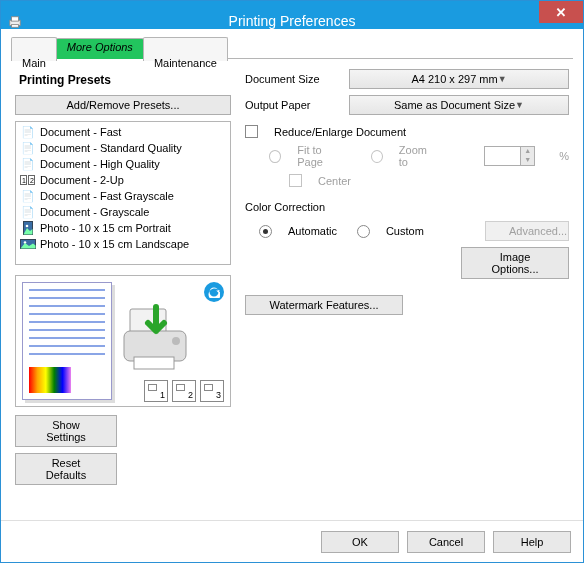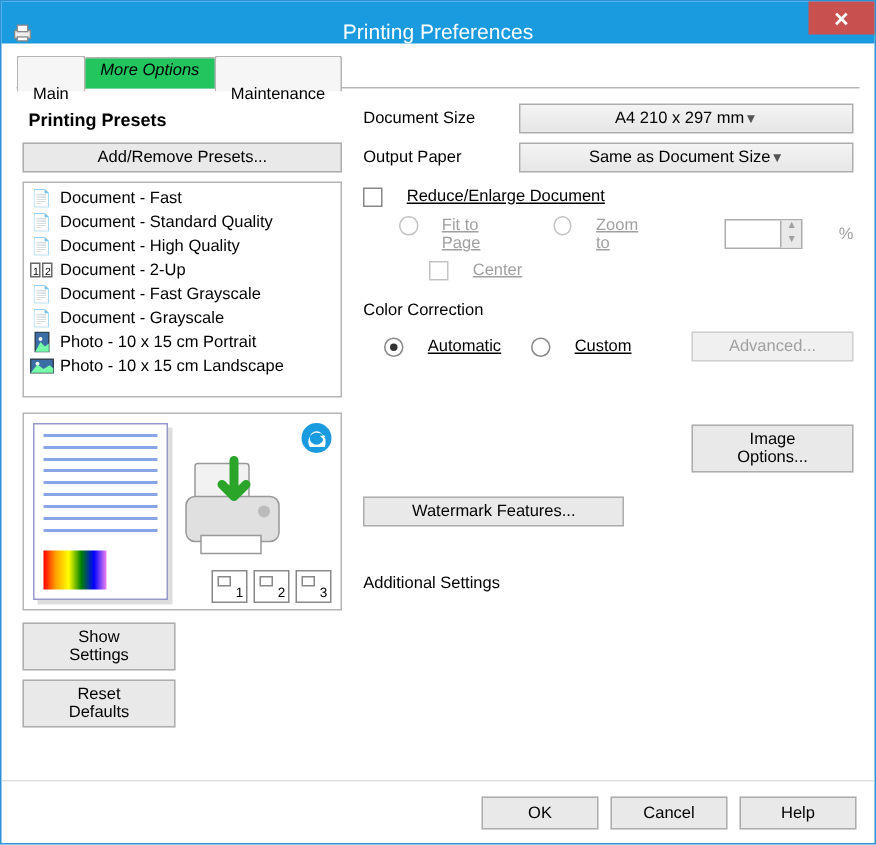--- a/index.html
+++ b/index.html
@@ -32,21 +32,21 @@
   .thumb { width:24px; height:22px; border:1px solid #888; background:#fff; position:relative; }
   .thumb::before { content:""; position:absolute; left:3px; top:3px; right:10px; bottom:10px; border:1px solid #888; }
   .thumb::after { content:attr(data-n); position:absolute; right:2px; bottom:1px; font-size:9px; }
   .sync { position:absolute; right:6px; top:6px; width:20px; height:20px; border-radius:50%; background:#1a9be0; display:flex; align-items:center; justify-content:center; }
   .sync svg { width:12px; height:12px; fill:#fff; }
   .row { display:flex; align-items:center; gap:8px; }
   .lbl { width:96px; }
   .combo { flex:1; border:1px solid #adadad; background:linear-gradient(#f4f4f4,#e6e6e6); height:20px; display:flex; align-items:center; justify-content:center; padding:0 4px; }
   .combo .chev { font-size:9px; color:#555; }
   .group-title { margin:8px 0 2px 0; }
-  .chk, .rdo { display:flex; gap:16px;text-decoration:underline; }
+  .chk, .rdo { display:flex; align-items:center; gap:16px; }
   .box { width:13px; height:13px; border:1px solid #888; background:#fff; display:flex; align-items:center; justify-content:center; font-size:10px; line-height:1; }
   .radio { width:13px; height:13px; border:1px solid #888; border-radius:50%; background:#fff; display:flex; align-items:center; justify-content:center; }
   .radio .dot { width:5px; height:5px; border-radius:50%; background:#333; }
   .disabled { color:#a0a0a0; }
   .disabled .box, .disabled .radio { border-color:#c3c3c3; }
   .btn.disabled { background:#f0f0f0; color:#a0a0a0; border-color:#cfcfcf; }
   .spin { width:54px; height:20px; border:1px solid #adadad; display:flex; }
   .spin .val { flex:1; }
   .spin .arrows { width:14px; border-left:1px solid #adadad; display:flex; flex-direction:column; background:#e9e9e9; }
   .spin .arrows div { flex:1; font-size:7px; text-align:center; line-height:8px; }
@@ -224,31 +224,30 @@
               <span class="radio">
                 <span class="dot"></span>
               </span>
               <span>Automatic</span>
             </div>
           <div class="rdo">
               <span class="radio"></span>
               <span>Custom</span>
             </div>
           <div style="flex:1"></div>
-          <div class="btn disabled" style="width:108px;">Advanced...</div>
+          <div class="btn disabled" style="width:84px;">Advanced...</div>
         </div>
         <div class="btnrow">
-          <div class="btn" style="width:108px;margin-top:36px;">Image Options...</div>
+          <div class="btn" style="width:108px;">Image Options...</div>
         </div>
 
         <div style="margin-top:10px;">
-          <div class="btn" style="width:174px;">Watermark Features...</div>
-        </div>
-
-        <div class="group-title" style="margin-top:26px;">Additional Settings</div>
+          <div class="btn" style="width:158px;">Watermark Features...</div>
+        </div>
+
 
       </div>
     </div>
 
     <div class="footer">
       <div class="btn">OK</div>
       <div class="btn">Cancel</div>
       <div class="btn">Help</div>
     </div>
   </div>

